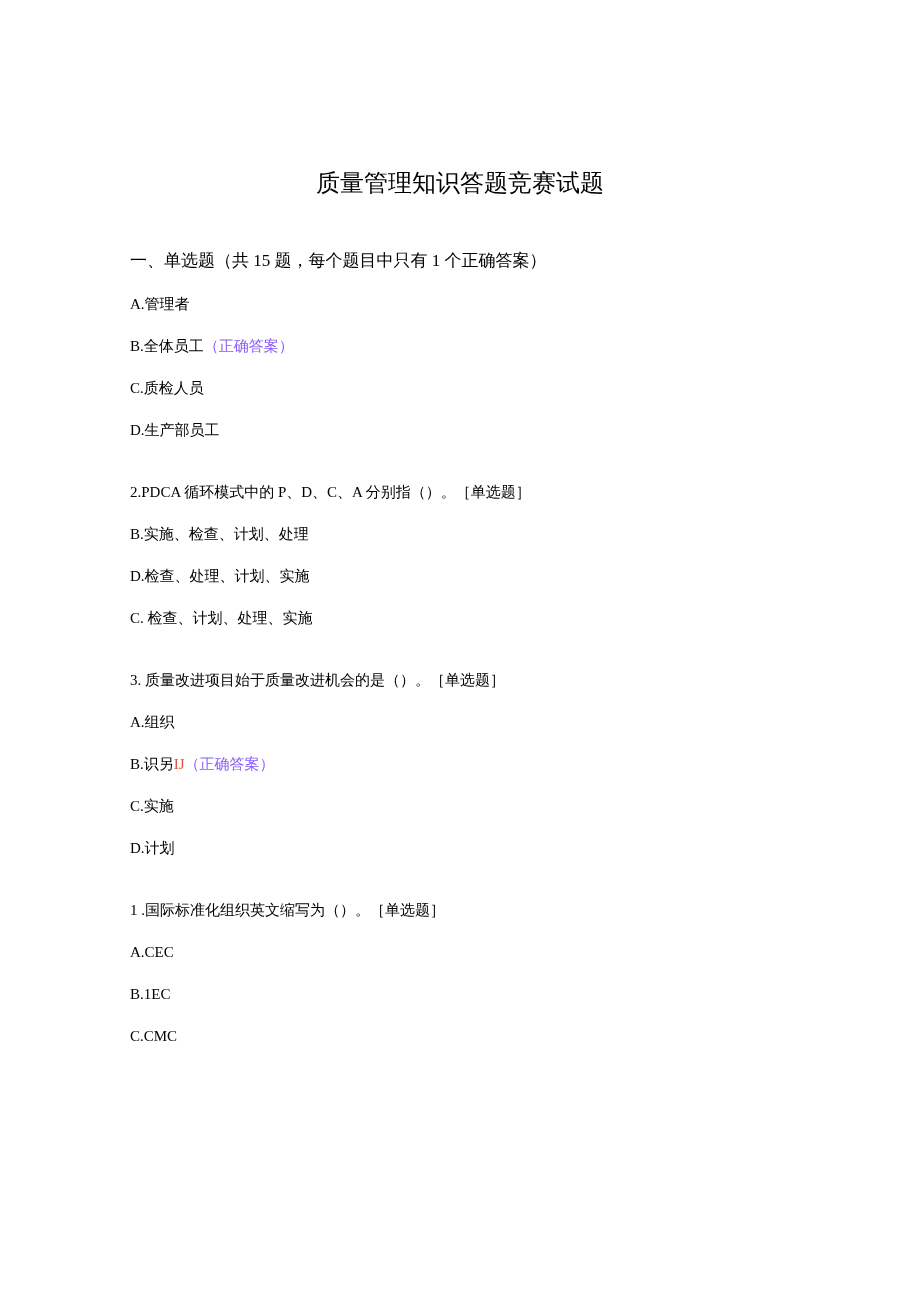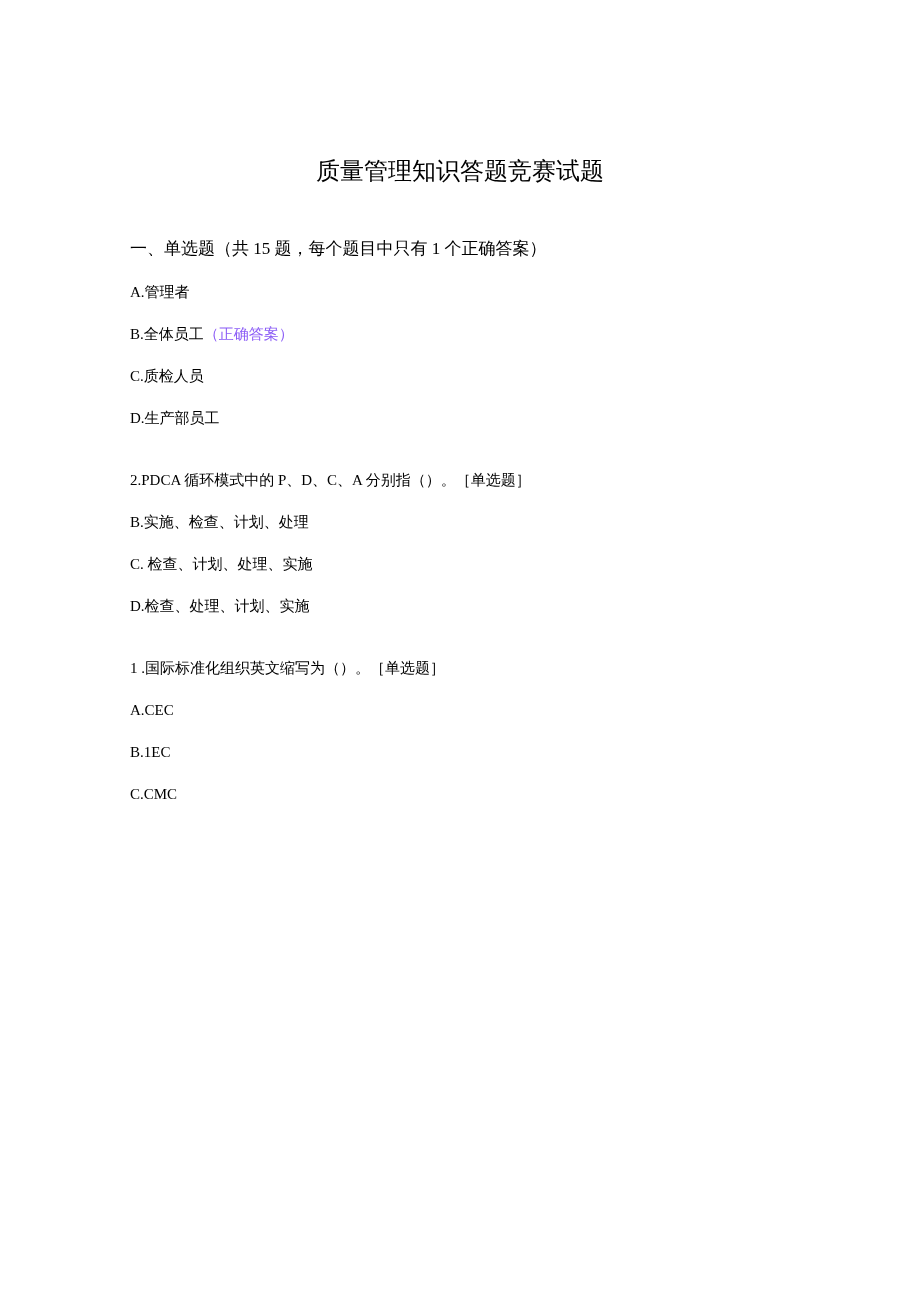--- a/index.html
+++ b/index.html
@@ -14,20 +14,21 @@
       font-family: "SimSun", "宋体", serif;
       padding: 155px 130px 0 130px;
       color: #000000;
     }
     .title {
       text-align: center;
       font-size: 24px;
       font-weight: normal;
       font-family: "SimSun", "宋体", serif;
       margin-bottom: 48px;
+      margin-top: 12px;
     }
     .section-header {
       font-size: 17px;
       margin-bottom: 18px;
       line-height: 1.6;
     }
     .question {
       font-size: 15px;
       margin-bottom: 18px;
       line-height: 1.6;
@@ -57,22 +58,29 @@
 <div id="questions-container">
     <div class="question-block">
       <div class="option"><span>A.管理者</span></div>
       <div class="option"><span>B.全体员工</span><span class="correct-answer">（正确答案）</span></div>
       <div class="option"><span>C.质检人员</span></div>
       <div class="option"><span>D.生产部员工</span></div>
     </div>
     <div class="question-block">
       <div class="question">2.PDCA 循环模式中的 P、D、C、A 分别指（）。［单选题］</div>
       <div class="option"><span>B.实施、检查、计划、处理</span></div>
+      <div class="option"><span>D.检查、处理、计划、实施</span></div>
       <div class="option"><span>C. 检查、计划、处理、实施</span></div>
-      <div class="option"><span>D.检查、处理、计划、实施</span></div>
+    </div>
+    <div class="question-block">
+      <div class="question">3. 质量改进项目始于质量改进机会的是（）。［单选题］</div>
+      <div class="option"><span>A.组织</span></div>
+      <div class="option"><span>B.识另</span><span class="inline-red">IJ</span><span class="correct-answer">（正确答案）</span></div>
+      <div class="option"><span>C.实施</span></div>
+      <div class="option"><span>D.计划</span></div>
     </div>
     <div class="question-block">
       <div class="question">1 .国际标准化组织英文缩写为（）。［单选题］</div>
       <div class="option"><span>A.CEC</span></div>
       <div class="option"><span>B.1EC</span></div>
       <div class="option"><span>C.CMC</span></div>
     </div>
   </div>
 
 </body></html>

